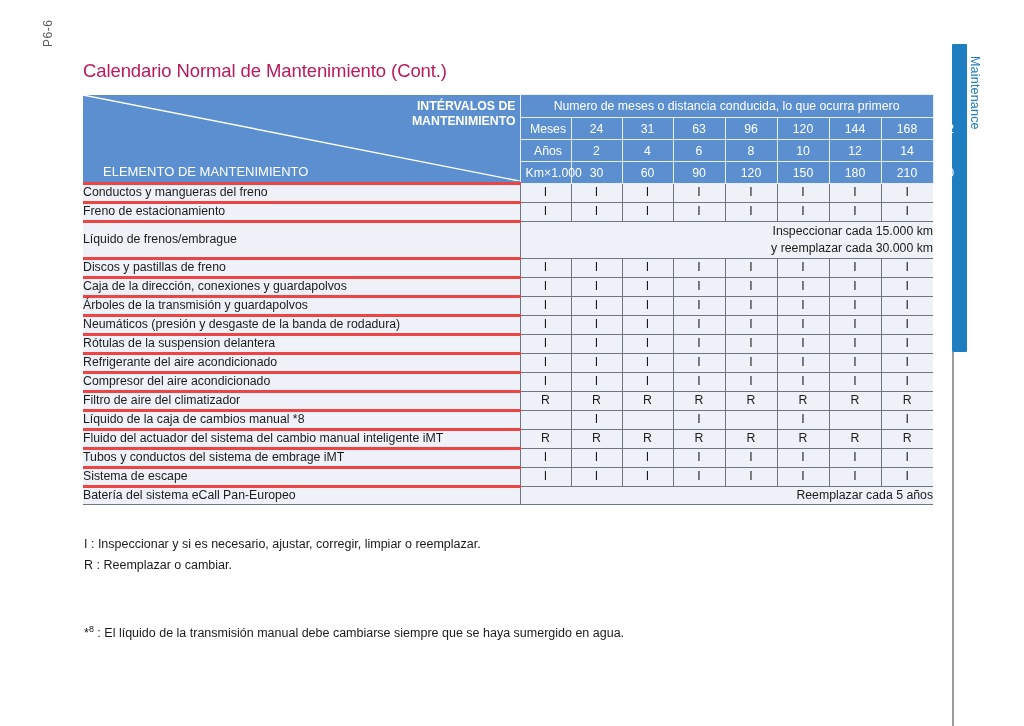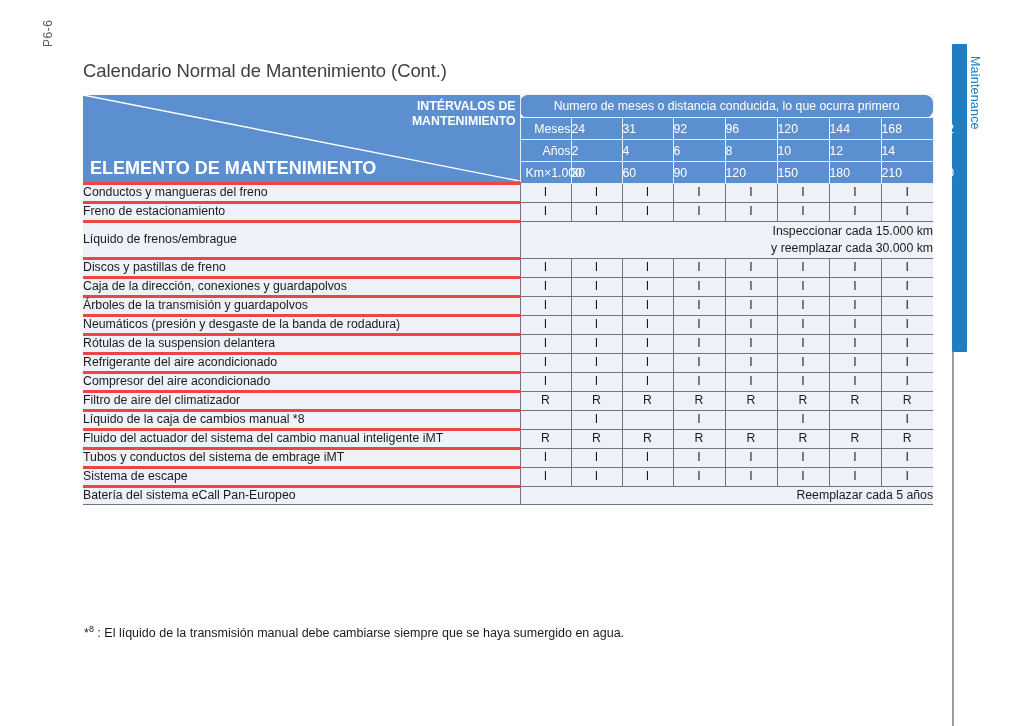--- a/index.html
+++ b/index.html
@@ -56,21 +56,21 @@
     height: 374px;
     background: #9b9b9b;
   }
 
   
   #doc-title {
     position: absolute;
     left: 83px;
     top: 60px;
     font-size: 18.5px;
-    color: #404040;
+    color: #be185d;
     letter-spacing: -0.1px;
     white-space: nowrap;
   }
 
   
   #sched-table {
     position: absolute;
     left: 83px;
     top: 94px;
     width: 850px;
@@ -83,21 +83,21 @@
     padding: 0;
     margin: 0;
     font-weight: normal;
   }
 
   
   .hdr {
     background: #5b8fd0;
     color: #ffffff;
     font-weight: bold;
-    text-align: left;
+    text-align: center;
     border: 1px solid #e9eff8;
     font-size: 12.3px;
   }
   .hdr-corner {
     background: #5b8fd0;
     position: relative;
     vertical-align: top;
     border: none;
     padding: 0;
   }
@@ -119,32 +119,32 @@
     top: 4px;
     width: 165px;
     text-align: right;
     color: #ffffff;
     font-weight: bold;
     line-height: 1.25;
     font-size: 12.3px;
   }
   .corner-bottom {
     position: absolute;
-    left: 7px;
+    left: 20px;
     bottom: 2px;
     color: #ffffff;
-    font-weight: bold;
-    font-size: 18px;
+    font-weight: normal;
+    font-size: 13px;
     white-space: nowrap;
   }
   .hdr-span {
     text-align: center;
   }
   .hdr-rowlabel {
-    text-align: right;
+    text-align: center;
     padding-left: 5px !important;
   }
 
   
   .item-cell {
     background: #eef2f8;
     text-align: left;
     padding: 2px 0 2px 5px;
     border-top: 3px solid #ef4444;
     border-bottom: 1px solid #6f7681;
@@ -228,27 +228,27 @@
       <tr>
         <td class="hdr-corner" rowspan="4">
           <div class="corner-inner">
             <svg class="corner-diag" viewBox="0 0 437 86" preserveAspectRatio="none">
               <line x1="0" y1="0" x2="437" y2="86" stroke="#ffffff" stroke-width="1.4"></line>
             </svg>
             <div class="corner-top">INTÉRVALOS DE MANTENIMIENTO</div>
             <div class="corner-bottom">ELEMENTO DE MANTENIMIENTO</div>
           </div>
         </td>
-        <td class="hdr hdr-span" colspan="8" style="height: 22px; border-radius: 8px;">Numero de meses o distancia conducida, lo que ocurra primero</td>
+        <td class="hdr hdr-span" colspan="8" style="height: 22px;">Numero de meses o distancia conducida, lo que ocurra primero</td>
       </tr>
       <tr>
         <td class="hdr hdr-rowlabel" style="height: 22px; position: relative; width: 178px; box-sizing: border-box;">Meses</td>
         <td class="hdr">24</td>
         <td class="hdr">31</td>
-        <td class="hdr">92</td>
+        <td class="hdr">63</td>
         <td class="hdr">96</td>
         <td class="hdr">120</td>
         <td class="hdr">144</td>
         <td class="hdr">168</td>
         <td class="hdr">192</td>
       </tr>
       <tr>
         <td class="hdr hdr-rowlabel" style="height: 22px; position: relative; width: 178px; box-sizing: border-box;">Años</td>
         <td class="hdr">2</td>
         <td class="hdr">4</td>
@@ -429,17 +429,19 @@
         <td class="mark-cell last">I</td>
       </tr>
       <tr>
         <td class="item-cell">Batería del sistema eCall Pan-Europeo</td>
         <td class="note-cell" colspan="8">Reemplazar cada 5 años</td>
       </tr>
     </tbody>
 </table>
 
 <div id="legend">
+  <div class="legend-line">I  : Inspeccionar y si es necesario, ajustar, corregir, limpiar o reemplazar.</div>
+  <div class="legend-line">R : Reemplazar o cambiar.</div>
 </div>
 
 <div id="footnote">
   <span>*</span><span class="sup">8</span><span> : El líquido de la transmisión manual debe cambiarse siempre que se haya sumergido en agua.</span>
 </div>
 
 </body></html>

